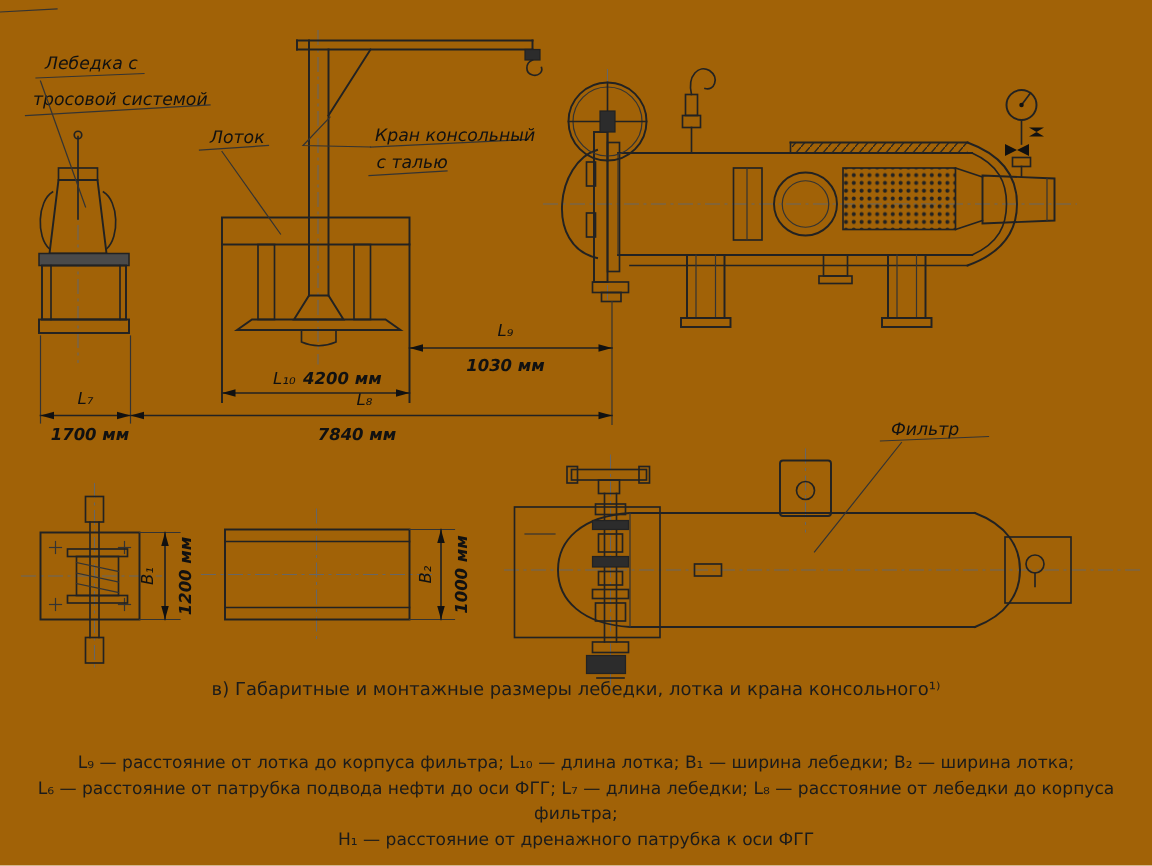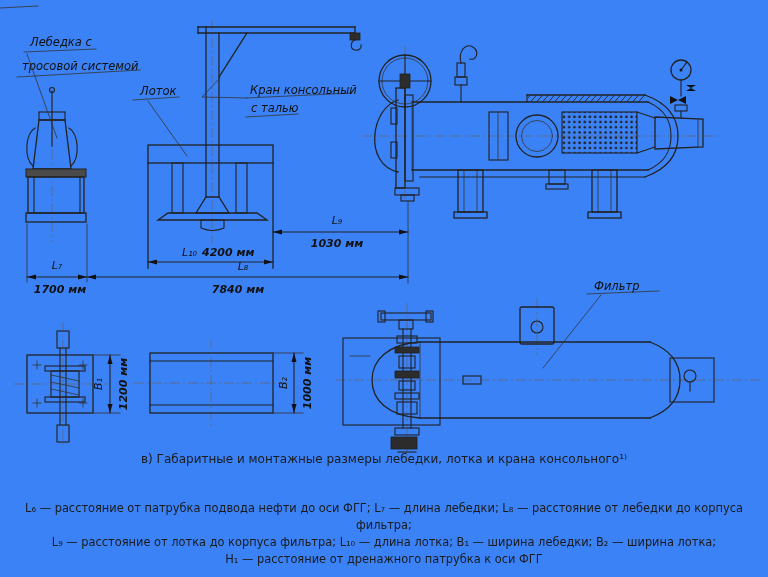--- a/index.html
+++ b/index.html
@@ -1,16 +1,16 @@
 <!DOCTYPE html>
 <html><head>
 <meta charset="utf-8">
 <style>
   html,body{margin:0;padding:0;background:#fbfbf9;}
-  #page{position:relative;width:768px;height:577px;background:#3b82f6;overflow:hidden;
+  #page{position:relative;width:768px;height:577px;background:#a16207;overflow:hidden;
         font-family:"DejaVu Sans",sans-serif;color:#1b1b1b;}
   #drawing{position:absolute;left:0;top:0;}
   .ln{stroke:#222;fill:none;stroke-width:1.3;stroke-linecap:square;}
   .md{stroke:#222;fill:none;stroke-width:1.1;stroke-linecap:square;}
   .thin{stroke:#333;fill:none;stroke-width:0.8;stroke-linecap:square;}
   .cl{stroke:#666;fill:none;stroke-width:0.7;stroke-dasharray:10 3 2 3;}
   .arw{fill:#111;stroke:none;}
   .dk{fill:#2c2c2c;stroke:#222;stroke-width:0.8;}
   .lbl{font:italic 11.5px "DejaVu Sans",sans-serif;fill:#111;}
   .dimsym{font:italic 11px "DejaVu Sans",sans-serif;fill:#111;}
@@ -299,17 +299,17 @@
   <g>
     <text class="lbl" x="594" y="290">Фильтр</text>
     <line class="thin" x1="587" y1="294" x2="659" y2="291"></line>
     <line class="thin" x1="601" y1="295" x2="543" y2="368"></line>
   </g>
 </svg>
 
 <div id="caption">в) Габаритные и монтажные размеры лебедки, лотка и крана консольного¹⁾</div>
 
 <div id="legend">
+  <div>L₉ — расстояние от лотка до корпуса фильтра; L₁₀ — длина лотка; B₁ — ширина лебедки; B₂ — ширина лотка;</div>
   <div>L₆ — расстояние от патрубка подвода нефти до оси ФГГ;  L₇ — длина лебедки; L₈ — расстояние от лебедки до корпуса фильтра;</div>
-  <div>L₉ — расстояние от лотка до корпуса фильтра; L₁₀ — длина лотка; B₁ — ширина лебедки; B₂ — ширина лотка;</div>
   <div>H₁ — расстояние от дренажного патрубка к оси ФГГ</div>
 </div>
 </div>
 
 </body></html>

